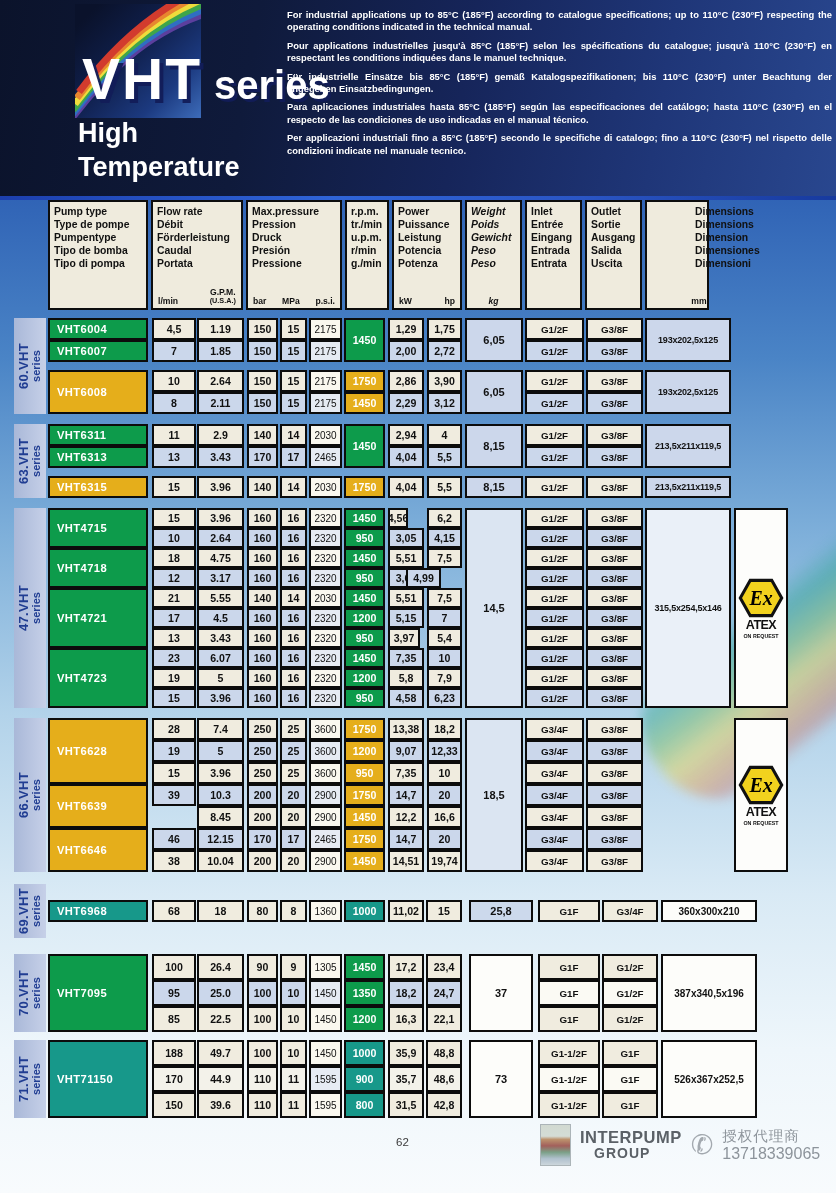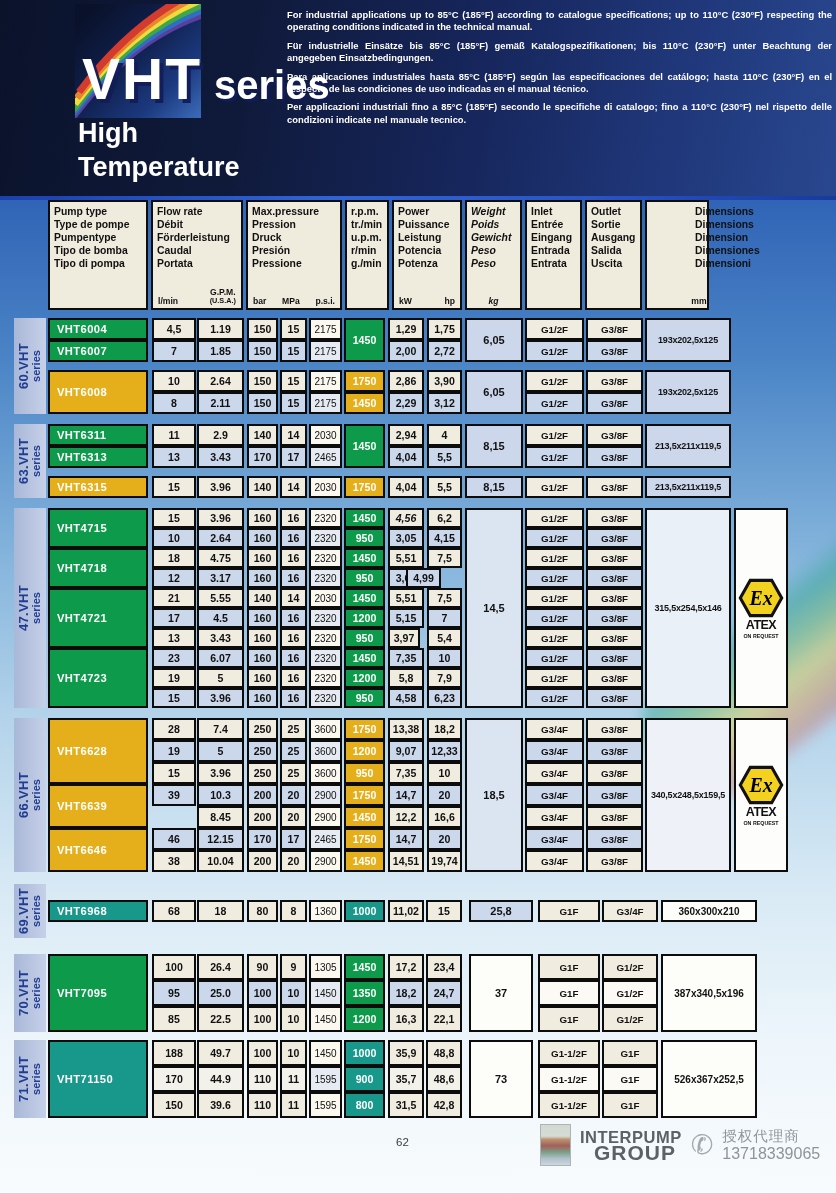--- a/index.html
+++ b/index.html
@@ -59,21 +59,21 @@
     display:flex;flex-direction:column;align-items:center;justify-content:center;gap:2px;}
   .atex-label{font-size:12.5px;font-weight:bold;letter-spacing:-.5px;color:#111;line-height:11px;}
   .atex-sub{font-size:5.3px;font-weight:bold;color:#111;line-height:6px;}
   
   #page-num{position:absolute;left:396px;top:1136px;font-size:11.5px;color:#3c3c3c;z-index:4;}
   #brand{position:absolute;left:540px;top:1124px;z-index:4;display:flex;align-items:center;gap:9px;}
   #brand-stamp{width:31px;height:42px;border:1px solid #9aa4a8;box-sizing:border-box;opacity:.8;
     background:linear-gradient(180deg,#c9d2c7 0%,#cdd6cc 28%,#b07a4a 36%,#8e3a34 52%,#5d8a6a 68%,#9fb3c2 84%,#c3ced4 100%);}
   #brand-text{color:#5b6167;font-weight:bold;line-height:16px;}
   #brand-line1{font-size:16.5px;letter-spacing:.5px;}
-  #brand-line2{font-size:21px;letter-spacing:1px;margin-left:14px;}
+  #brand-line2{font-size:14px;letter-spacing:1px;margin-left:14px;}
   #phone-icon{font-size:27px;color:#a3a9af;transform:rotate(-8deg);}
   #agent{color:#8d949b;line-height:18px;}
   #agent-line1{font-size:14.5px;letter-spacing:1px;}
   #agent-line2{font-size:16px;}
 </style>
 </head>
 <body>
 
 <div id="page">
   <div id="rainbow-band"></div>
@@ -92,20 +92,21 @@
     <div id="vht-line">
       <span id="vht-main">VHT</span>
       <span id="vht-sub">series</span>
     </div>
     <div id="headline">
       <div>High</div>
       <div>Temperature</div>
     </div>
     <div id="intro">
         <p>For industrial applications up to 85°C (185°F) according to catalogue specifications; up to 110°C (230°F) respecting the operating conditions indicated in the technical manual.</p>
+        <p>Pour applications industrielles jusqu'à 85°C (185°F) selon les spécifications du catalogue; jusqu'à 110°C (230°F) en respectant les conditions indiquées dans le manuel technique.</p>
         <p>Für industrielle Einsätze bis 85°C (185°F) gemäß Katalogspezifikationen; bis 110°C (230°F) unter Beachtung der angegeben Einsatzbedingungen.</p>
         <p>Para aplicaciones industriales hasta 85°C (185°F) según las especificaciones del catálogo; hasta 110°C (230°F) en el respecto de las condiciones de uso indicadas en el manual técnico.</p>
         <p>Per applicazioni industriali fino a 85°C (185°F) secondo le specifiche di catalogo; fino a 110°C (230°F) nel rispetto delle condizioni indicate nel manuale tecnico.</p>
       </div>
   </div>
   <div id="band-divider"></div>
 
   <div id="cols-header">
       <div class="hcol" style="left: 0px; width: 100px;">
         <div class="hline">Pump type</div>
@@ -305,21 +306,21 @@
           </div>
         </div>
         <div class="block" style="top: 0px; height: 200px; width: 720px;">
           <div class="c pumpCell" style="left: 0px; top: 0px; width: 100px; height: 40px; background: rgb(13, 155, 75);">VHT4715</div>
           <div class="c num" style="left: 104px; top: 0px; width: 44px; height: 20px; background: rgb(240, 236, 223);">15</div>
           <div class="c num" style="left: 149px; top: 0px; width: 47px; height: 20px; background: rgb(240, 236, 223);">3.96</div>
           <div class="c num" style="left: 199px; top: 0px; width: 31px; height: 20px; background: rgb(240, 236, 223);">160</div>
           <div class="c num" style="left: 232px; top: 0px; width: 27px; height: 20px; background: rgb(240, 236, 223);">16</div>
           <div class="c psiCell" style="left: 261px; top: 0px; width: 33px; height: 20px; background: rgb(250, 248, 239);">2320</div>
           <div class="c rpmCell" style="left: 296px; top: 0px; width: 41px; height: 20px; background: rgb(13, 155, 75);">1450</div>
-          <div class="c num" style="left: 340px; top: 0px; width: 36px; height: 20px; background: rgb(240, 236, 223); font-style: italic;">4,56</div>
+          <div class="c num" style="left: 340px; top: 0px; width: 20px; height: 20px; background: rgb(240, 236, 223);">4,56</div>
           <div class="c num" style="left: 379px; top: 0px; width: 35px; height: 20px; background: rgb(240, 236, 223);">6,2</div>
           <div class="c ioCell" style="left: 477px; top: 0px; width: 59px; height: 20px; background: rgb(240, 236, 223);">G1/2F</div>
           <div class="c ioCell" style="left: 538px; top: 0px; width: 57px; height: 20px; background: rgb(240, 236, 223);">G3/8F</div>
           <div class="c num" style="left: 104px; top: 20px; width: 44px; height: 20px; background: rgb(203, 215, 235);">10</div>
           <div class="c num" style="left: 149px; top: 20px; width: 47px; height: 20px; background: rgb(203, 215, 235);">2.64</div>
           <div class="c num" style="left: 199px; top: 20px; width: 31px; height: 20px; background: rgb(203, 215, 235);">160</div>
           <div class="c num" style="left: 232px; top: 20px; width: 27px; height: 20px; background: rgb(203, 215, 235);">16</div>
           <div class="c psiCell" style="left: 261px; top: 20px; width: 33px; height: 20px; background: rgb(230, 235, 243);">2320</div>
           <div class="c rpmCell" style="left: 296px; top: 20px; width: 41px; height: 20px; background: rgb(13, 155, 75);">950</div>
           <div class="c num" style="left: 340px; top: 20px; width: 36px; height: 20px; background: rgb(203, 215, 235);">3,05</div>
@@ -496,21 +497,20 @@
           <div class="c num" style="left: 149px; top: 132px; width: 47px; height: 22px; background: rgb(240, 236, 223);">10.04</div>
           <div class="c num" style="left: 199px; top: 132px; width: 31px; height: 22px; background: rgb(240, 236, 223);">200</div>
           <div class="c num" style="left: 232px; top: 132px; width: 27px; height: 22px; background: rgb(240, 236, 223);">20</div>
           <div class="c psiCell" style="left: 261px; top: 132px; width: 33px; height: 22px; background: rgb(250, 248, 239);">2900</div>
           <div class="c rpmCell" style="left: 296px; top: 132px; width: 41px; height: 22px; background: rgb(229, 174, 27);">1450</div>
           <div class="c num" style="left: 340px; top: 132px; width: 36px; height: 22px; background: rgb(240, 236, 223);">14,51</div>
           <div class="c num" style="left: 379px; top: 132px; width: 35px; height: 22px; background: rgb(240, 236, 223);">19,74</div>
           <div class="c ioCell" style="left: 477px; top: 132px; width: 59px; height: 22px; background: rgb(240, 236, 223);">G3/4F</div>
           <div class="c ioCell" style="left: 538px; top: 132px; width: 57px; height: 22px; background: rgb(240, 236, 223);">G3/8F</div>
           <div class="c wCell" style="left: 417px; top: 0px; width: 58px; height: 154px; background: rgb(219, 229, 242);">18,5</div>
-          <div class="c dCell" style="left: 597px; top: 0px; width: 86px; height: 154px; background: rgb(238, 242, 248);">340,5x248,5x159,5</div>
         </div>
         <div class="atex-box" style="left: 720px; top: 0px; width: 54px; height: 154px;">
           <svg width="46" height="40" viewBox="0 0 60 52">
             <polygon points="16,3 44,3 57,26 44,49 16,49 3,26" fill="#f2d21e" stroke="#111" stroke-width="4"></polygon>
             <text x="30" y="35" font-size="26" font-style="italic" font-weight="bold" text-anchor="middle" font-family="Liberation Serif, serif">Ex</text>
           </svg>
           <div class="atex-label">ATEX</div>
           <div class="atex-sub">ON REQUEST</div>
         </div>
       </div>

